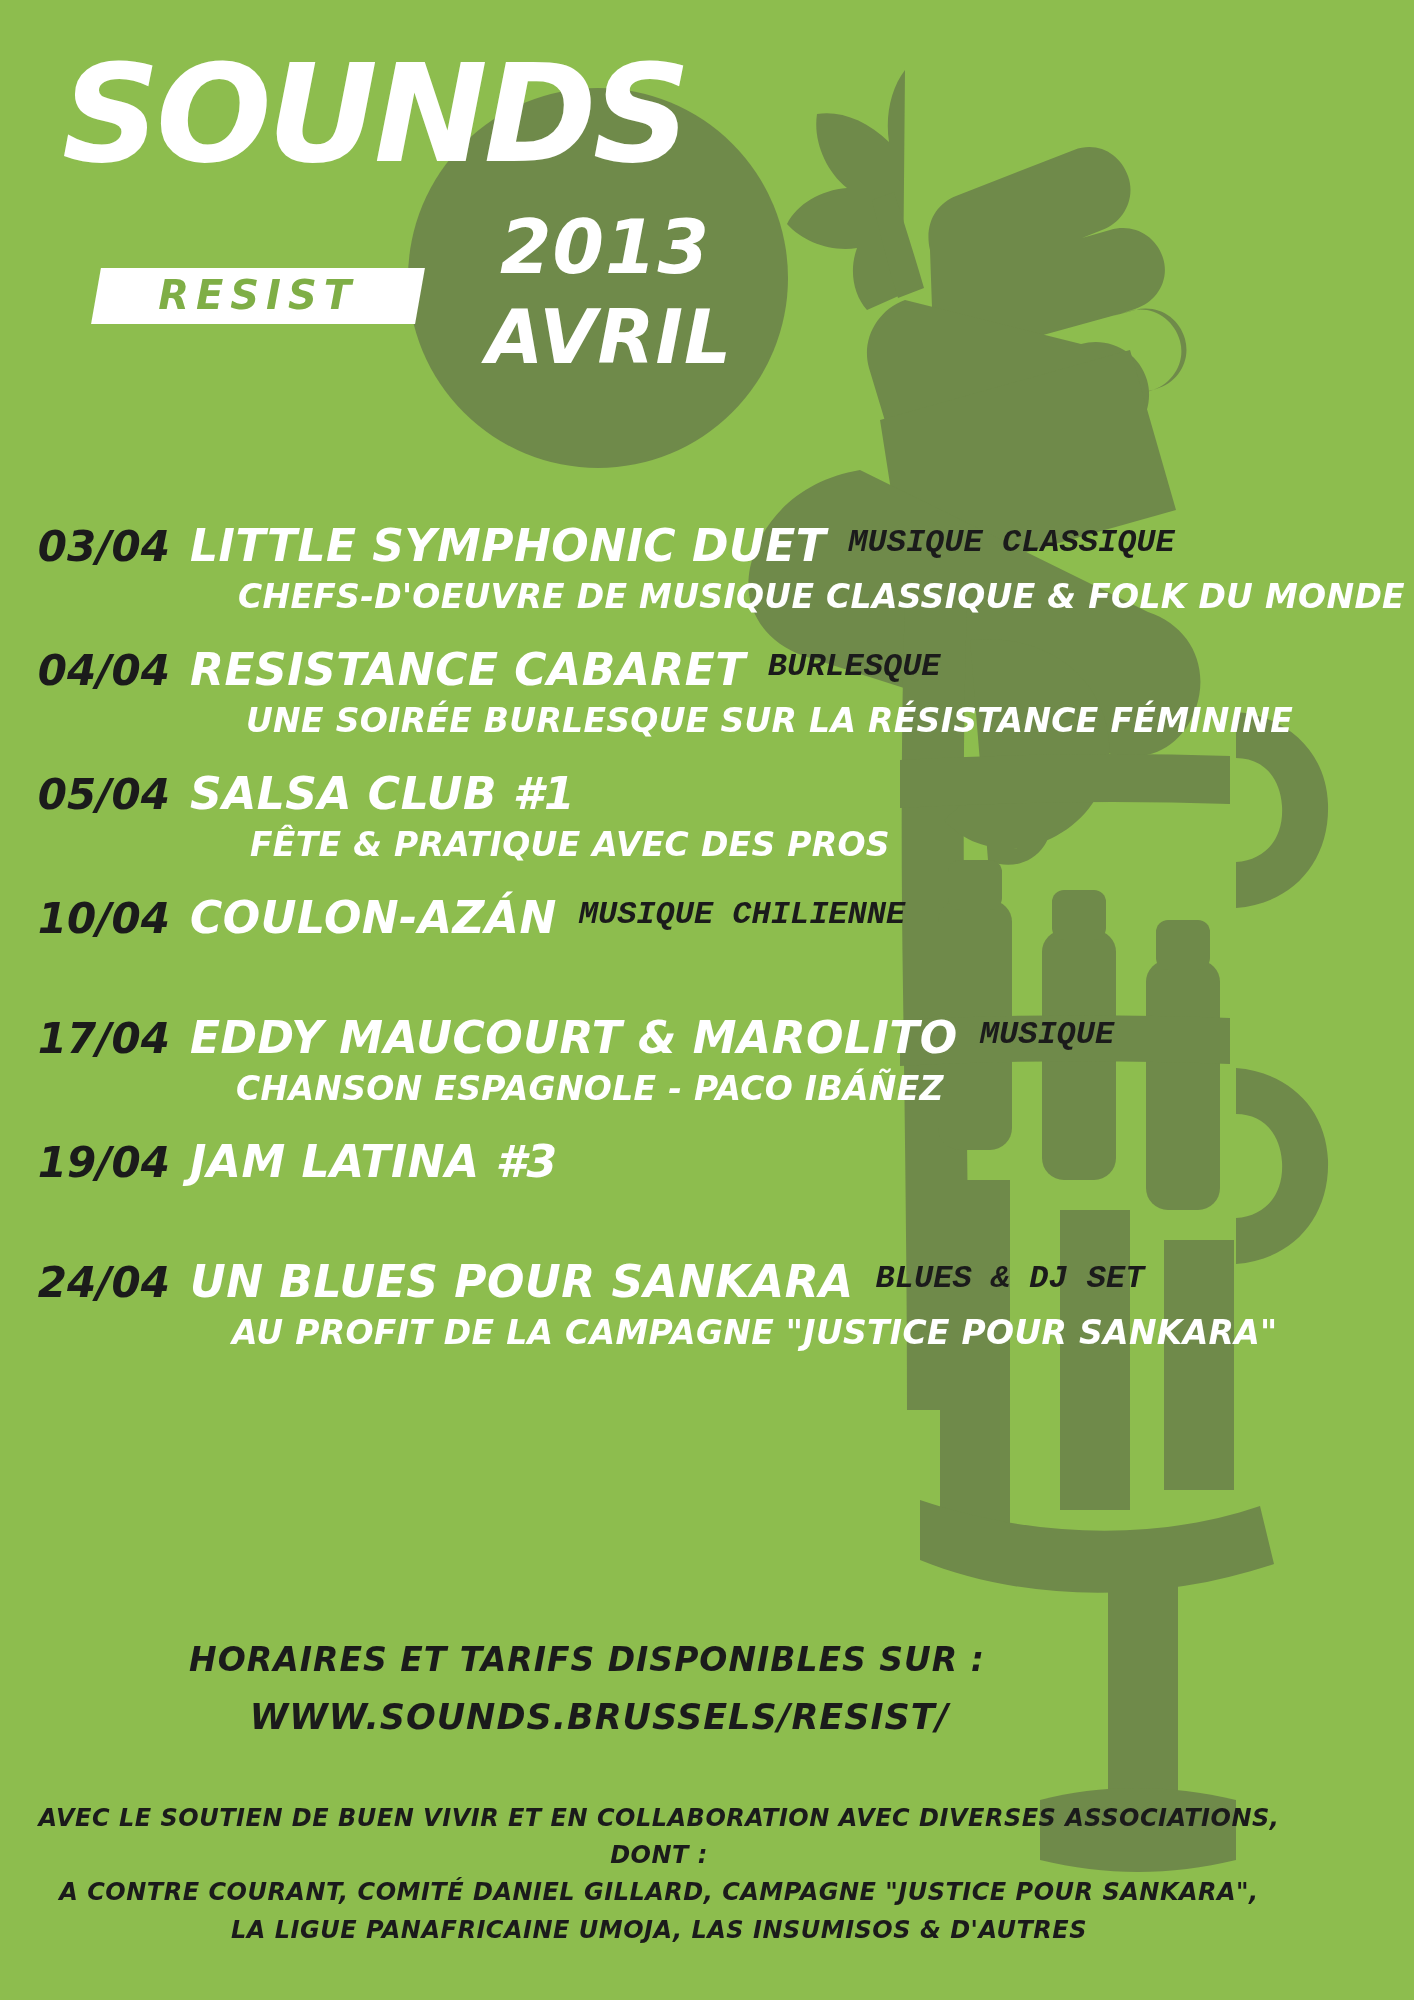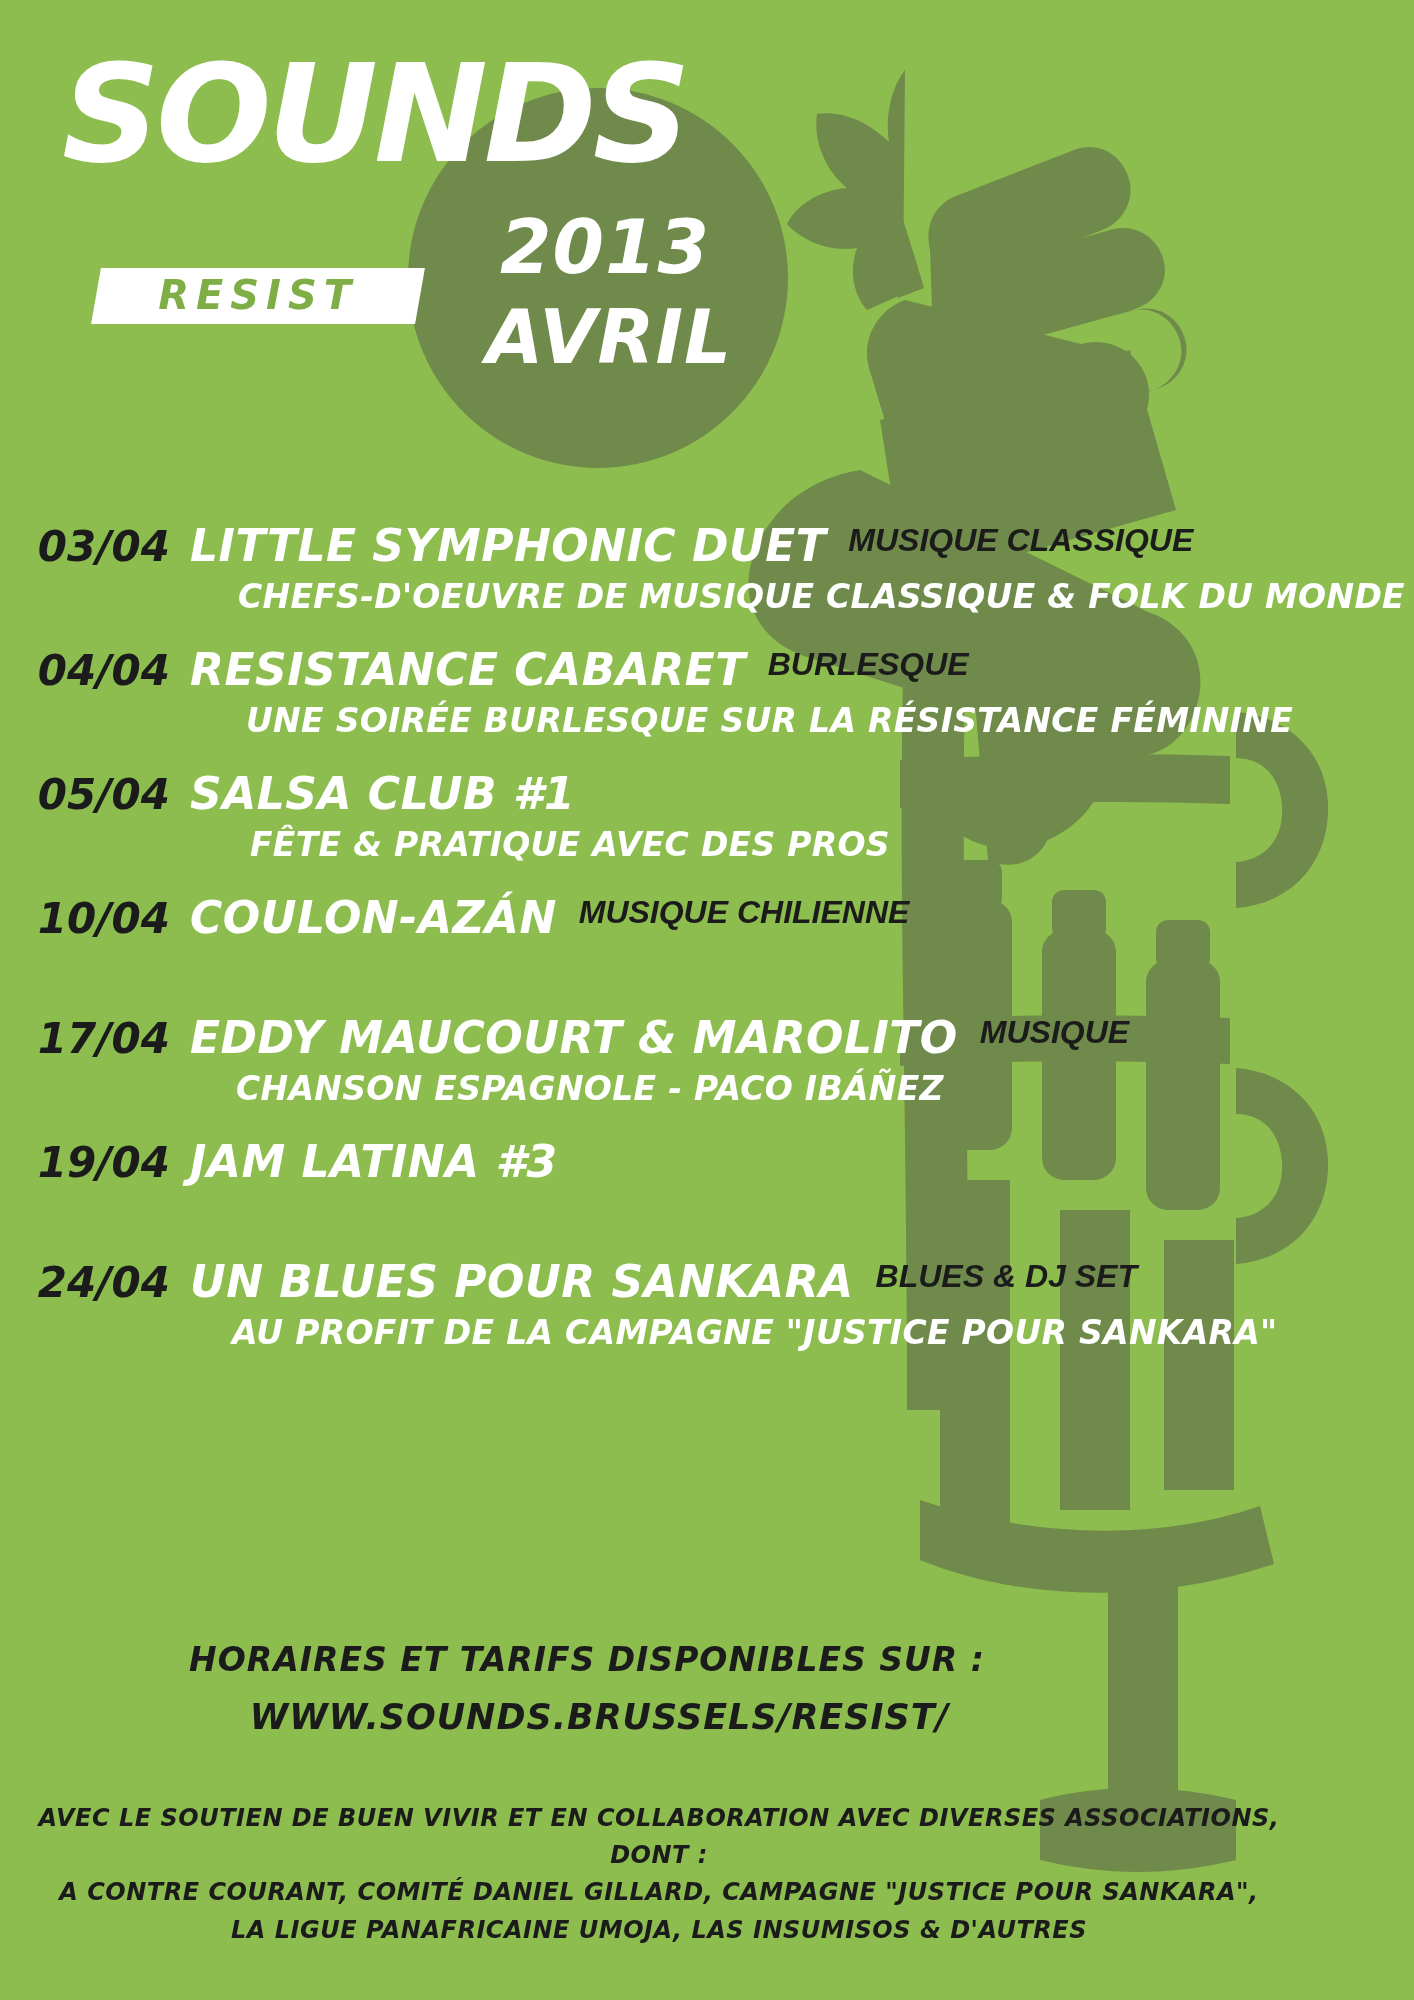--- a/index.html
+++ b/index.html
@@ -146,21 +146,21 @@
   .ev-title {
     font-family: "DejaVu Sans", sans-serif;
     font-weight: bold;
     font-style: italic;
     font-size: 44px;
     color: #ffffff;
     letter-spacing: 0.5px;
     white-space: nowrap;
   }
   .ev-genre {
-    font-family: Liberation Sans, sans-serif;
+    font-family: Liberation Mono, monospace;
     font-weight: bold;
     font-style: italic;
     font-size: 32px;
     color: #1b1b1b;
     margin-left: 22px;
     position: relative;
     top: -10px;
     white-space: nowrap;
   }
   .ev-sub {

